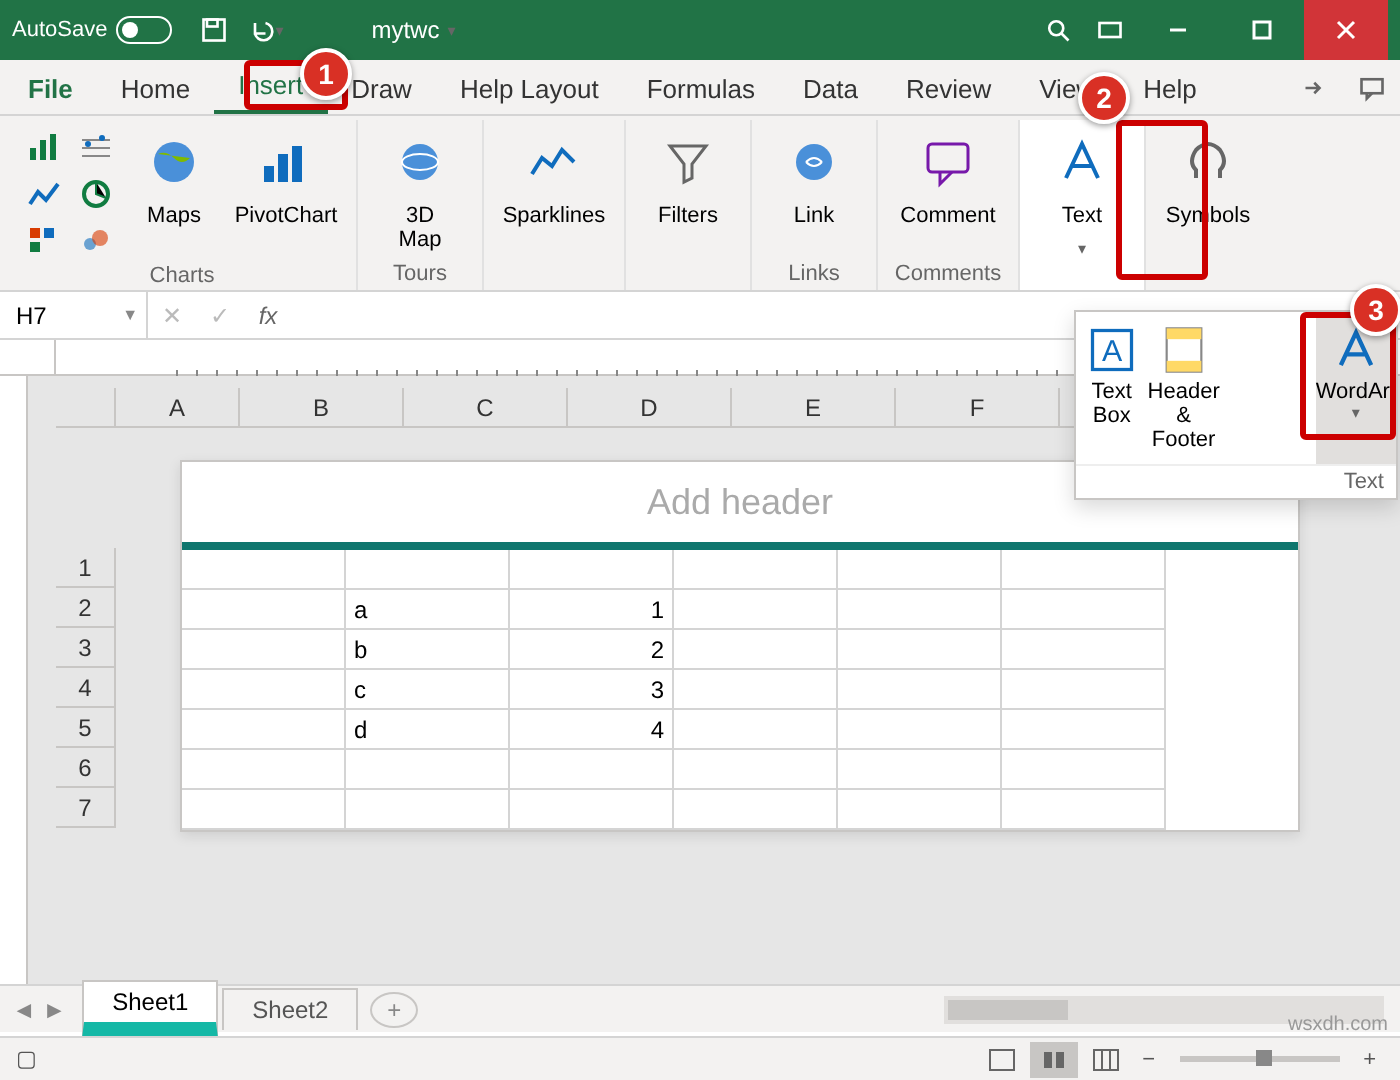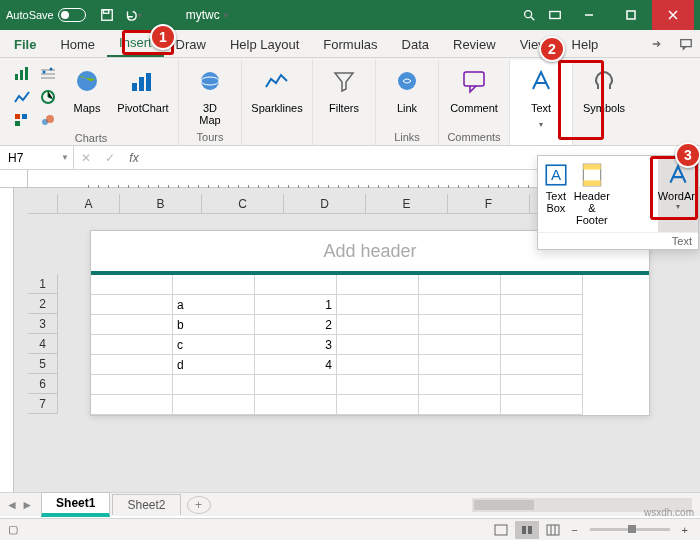--- a/index.html
+++ b/index.html
@@ -80,21 +80,21 @@
     .header-zone { height: 44px; display: flex; align-items: center; justify-content: center; color: #aaa; font-size: 18px; border-bottom: 4px solid #0f766e; }
     .grid { }
     .row { display: flex; height: 20px; }
     .cell { width: 82px; border-right: 1px solid #d4d4d4; border-bottom: 1px solid #d4d4d4; padding: 0 4px; font-size: 12px; line-height: 20px; }
     .cell.num { text-align: right; }
 
     
     .sheet-tabs { position: absolute; bottom: 24px; left: 0; right: 0; height: 24px; background: #f3f2f1; display: flex; align-items: center; border-top: 1px solid #d4d4d4; font-size: 12px; }
     .st-nav { display: flex; gap: 2px; padding: 0 6px; color: #888; }
     .st-tab { padding: 3px 14px; border: 1px solid #c8c6c4; border-bottom: none; background: #fff; margin-left: 2px; }
-    .st-tab.active { font-weight: 700; border-bottom: 4px solid #14b8a6; }
+    .st-tab.active { font-weight: 400; border-bottom: 8px solid #14b8a6; }
     .st-tab.inactive { background: #f3f2f1; color: #555; }
     .st-add { width: 24px; text-align: center; color: #888; margin-left: 6px; border: 1px solid #c8c6c4; border-radius: 50%; height: 18px; line-height: 16px; }
     .hscroll { margin-left: auto; width: 220px; height: 14px; background: #e1dfdd; margin-right: 8px; position: relative; }
     .hscroll::before { content:""; position:absolute; left:2px; top:2px; width:60px; height:10px; background:#c8c6c4;}
 
     
     .status { position: absolute; bottom: 0; left: 0; right: 0; height: 22px; background: #f3f2f1; border-top: 1px solid #d4d4d4; display: flex; align-items: center; padding: 0 8px; font-size: 11px; color: #555; }
     .status .views { margin-left: auto; display: flex; gap: 2px; align-items: center; }
     .view-btn { width: 24px; height: 18px; display: flex; align-items: center; justify-content: center; }
     .view-btn.active { background: #c8c6c4; }

